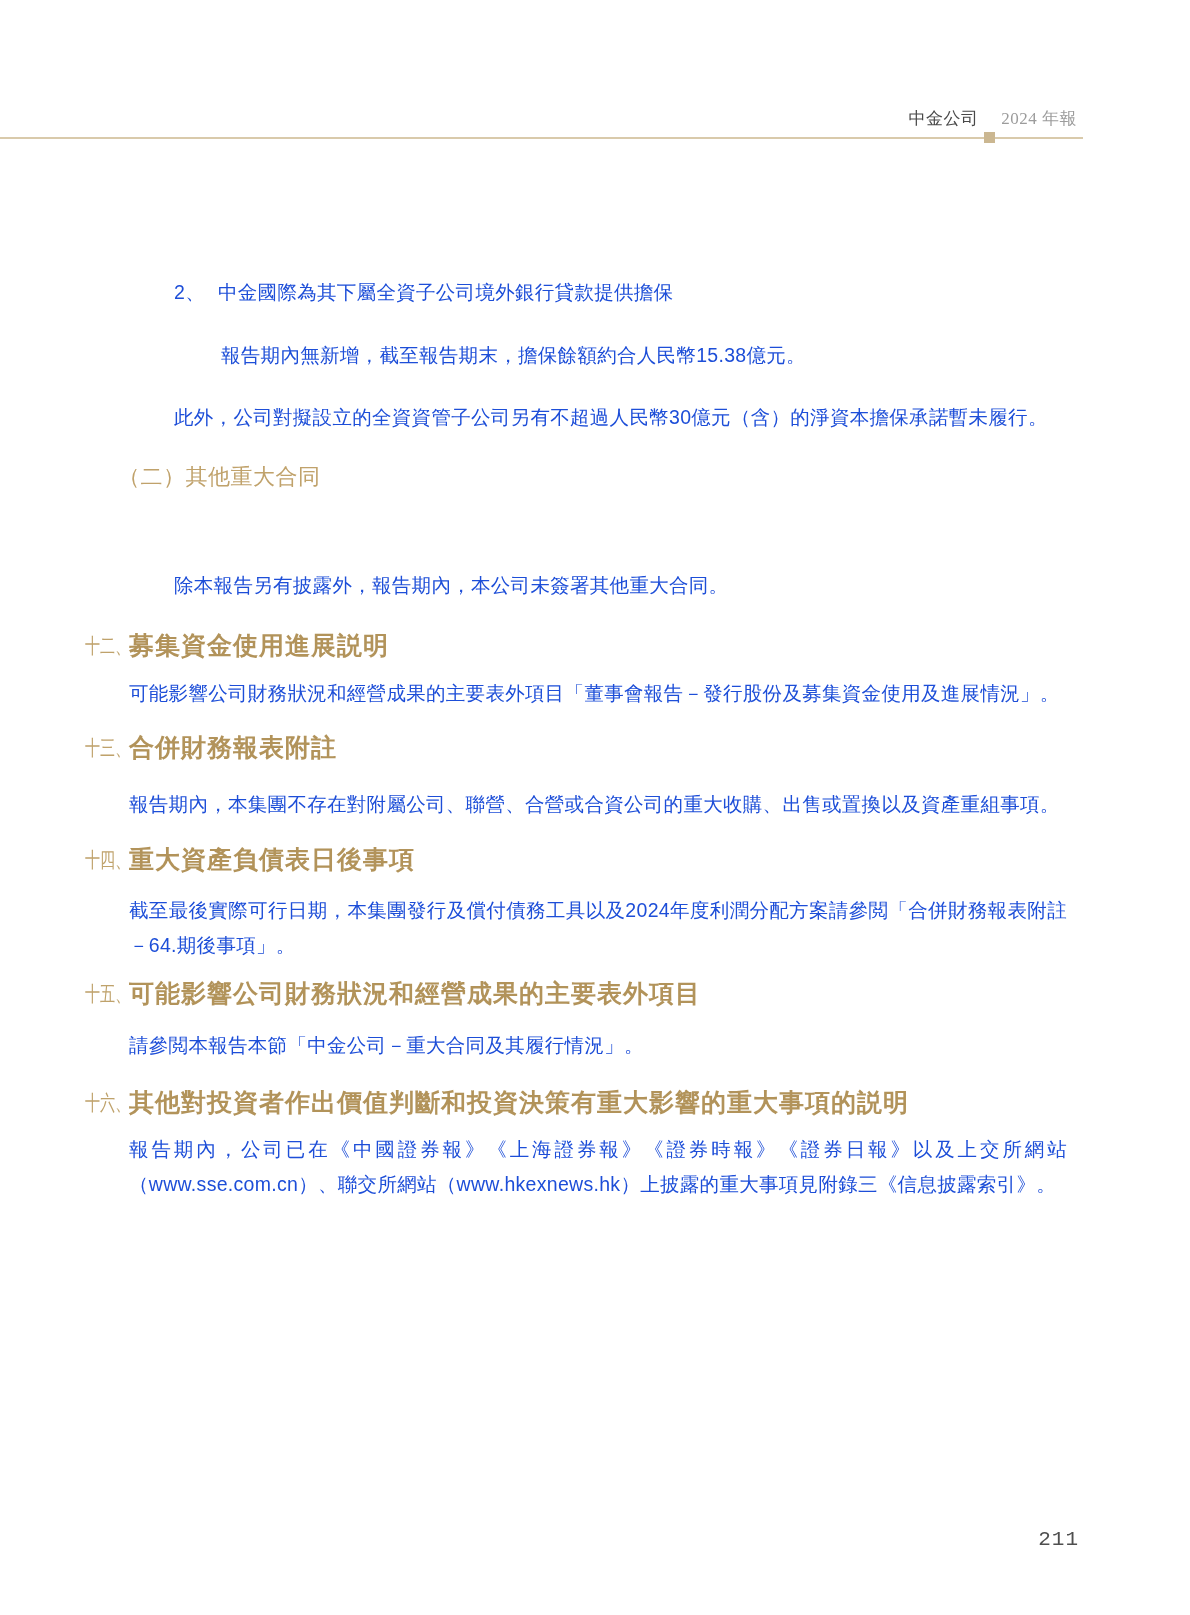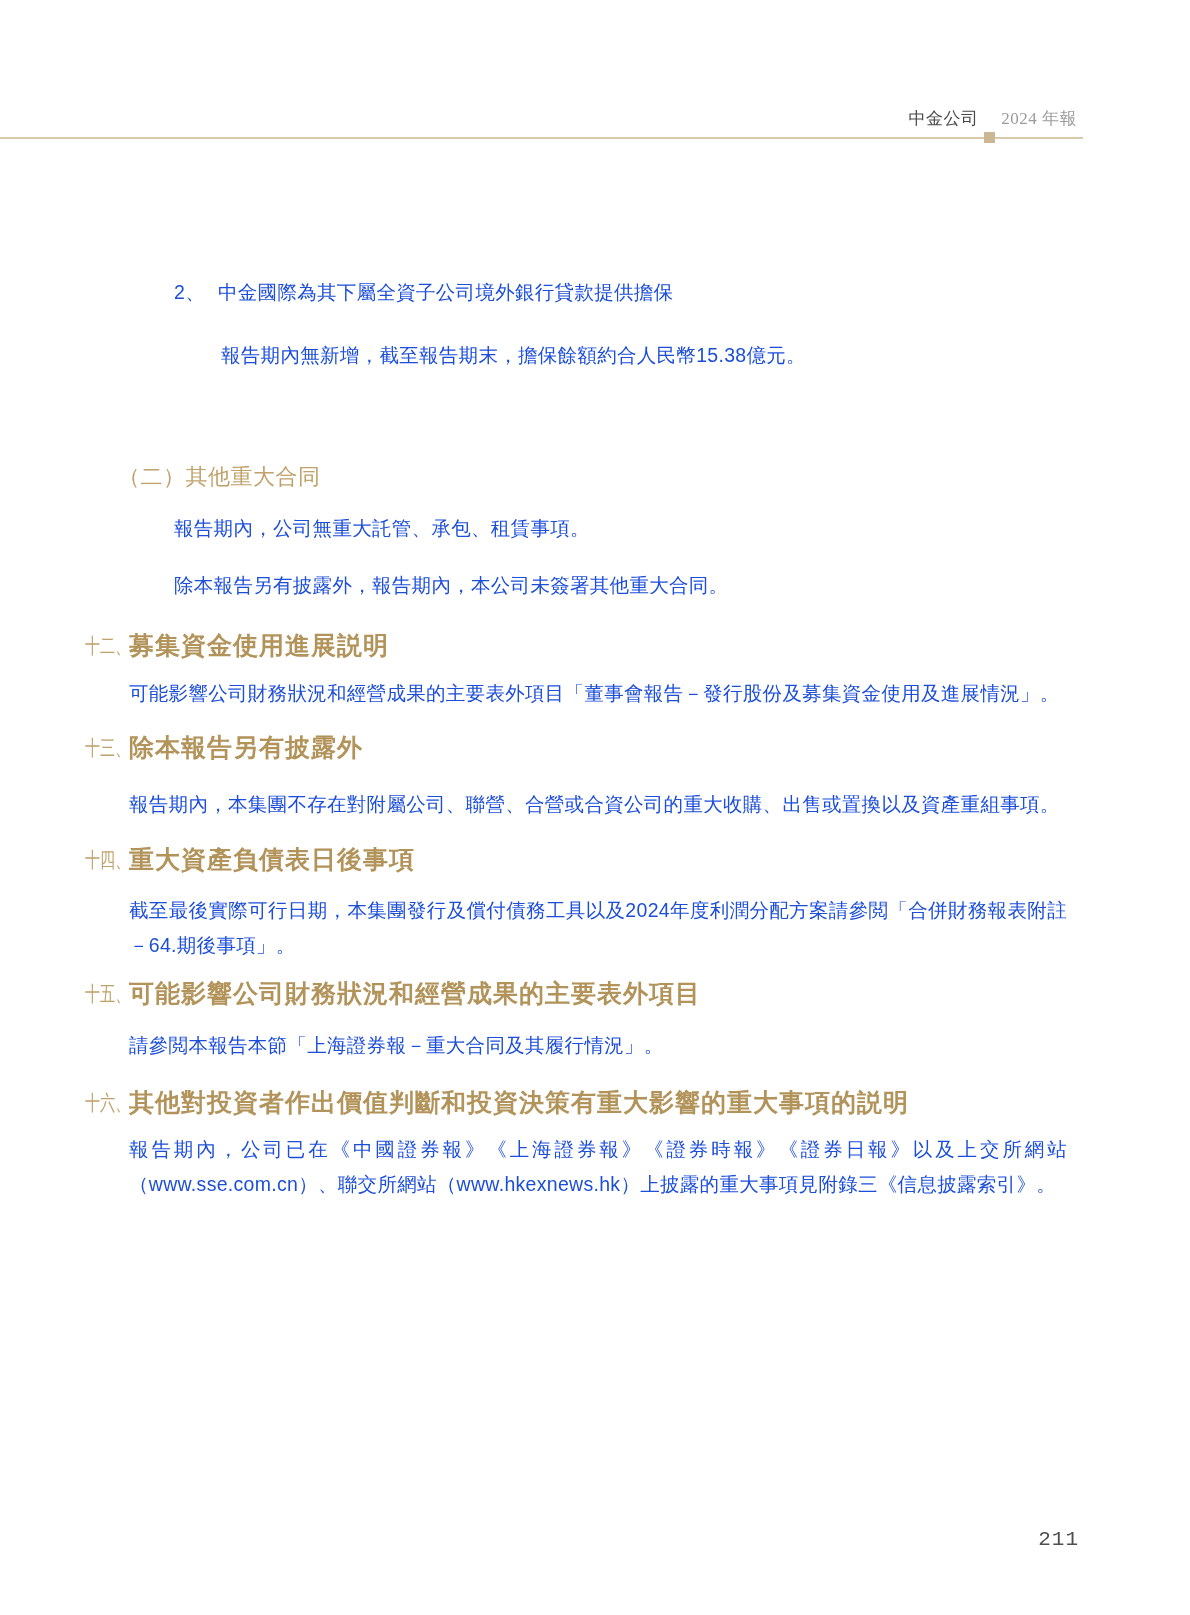--- a/index.html
+++ b/index.html
@@ -70,48 +70,48 @@
     <span class="hdr-company">中金公司</span>
     <span class="hdr-year">2024 年報</span>
   </div>
   <div class="hdr-rule"></div>
   <div class="hdr-square"></div>
 
   <div class="para" style="top:278px;left:174px;">
     <span class="item-no">2、</span><span>中金國際為其下屬全資子公司境外銀行貸款提供擔保</span>
   </div>
   <div class="para" style="top:341px;left:221px;">報告期內無新增，截至報告期末，擔保餘額約合人民幣15.38億元。</div>
+  <div class="para" style="top:403px;left:174px;">此外，公司對擬設立的全資資管子公司另有不超過人民幣30億元（含）的淨資本擔保承諾暫未履行。</div>
 
   <div class="sub-heading" style="top:463px;">（二）其他重大合同</div>
-  <div class="para" style="top:514px;left:174px;">報告期內，公司無重大託管、承包、租賃事項。</div>
   <div class="para" style="top:571px;left:174px;">除本報告另有披露外，報告期內，本公司未簽署其他重大合同。</div>
 
   <div class="sec-head" style="top:629px;">
     <span class="sec-no">十二、</span>
     <span class="sec-title">募集資金使用進展説明</span>
   </div>
   <div class="para" style="top:679px;left:129px;">可能影響公司財務狀況和經營成果的主要表外項目「董事會報告－發行股份及募集資金使用及進展情況」。</div>
 
   <div class="sec-head" style="top:731px;">
     <span class="sec-no">十三、</span>
-    <span class="sec-title">除本報告另有披露外</span>
+    <span class="sec-title">合併財務報表附註</span>
   </div>
   <div class="para" style="top:790px;left:129px;">報告期內，本集團不存在對附屬公司、聯營、合營或合資公司的重大收購、出售或置換以及資產重組事項。</div>
 
   <div class="sec-head" style="top:843px;">
     <span class="sec-no">十四、</span>
     <span class="sec-title">重大資產負債表日後事項</span>
   </div>
   <div class="para wrap" style="top:893px;left:129px;width:938px;">截至最後實際可行日期，本集團發行及償付債務工具以及2024年度利潤分配方案請參閲「合併財務報表附註－64.期後事項」。</div>
 
   <div class="sec-head" style="top:977px;">
     <span class="sec-no">十五、</span>
     <span class="sec-title">可能影響公司財務狀況和經營成果的主要表外項目</span>
   </div>
-  <div class="para" style="top:1031px;left:129px;">請參閲本報告本節「上海證券報－重大合同及其履行情況」。</div>
+  <div class="para" style="top:1031px;left:129px;">請參閲本報告本節「中金公司－重大合同及其履行情況」。</div>
 
   <div class="sec-head" style="top:1086px;">
     <span class="sec-no">十六、</span>
     <span class="sec-title">其他對投資者作出價值判斷和投資決策有重大影響的重大事項的説明</span>
   </div>
   <div class="para wrap" style="top:1132px;left:129px;width:938px;">報告期內，公司已在《中國證券報》《上海證券報》《證券時報》《證券日報》以及上交所網站（www.sse.com.cn）、聯交所網站（www.hkexnews.hk）上披露的重大事項見附錄三《信息披露索引》。</div>
 
   <div class="page-no">211</div>
 
 </div>

